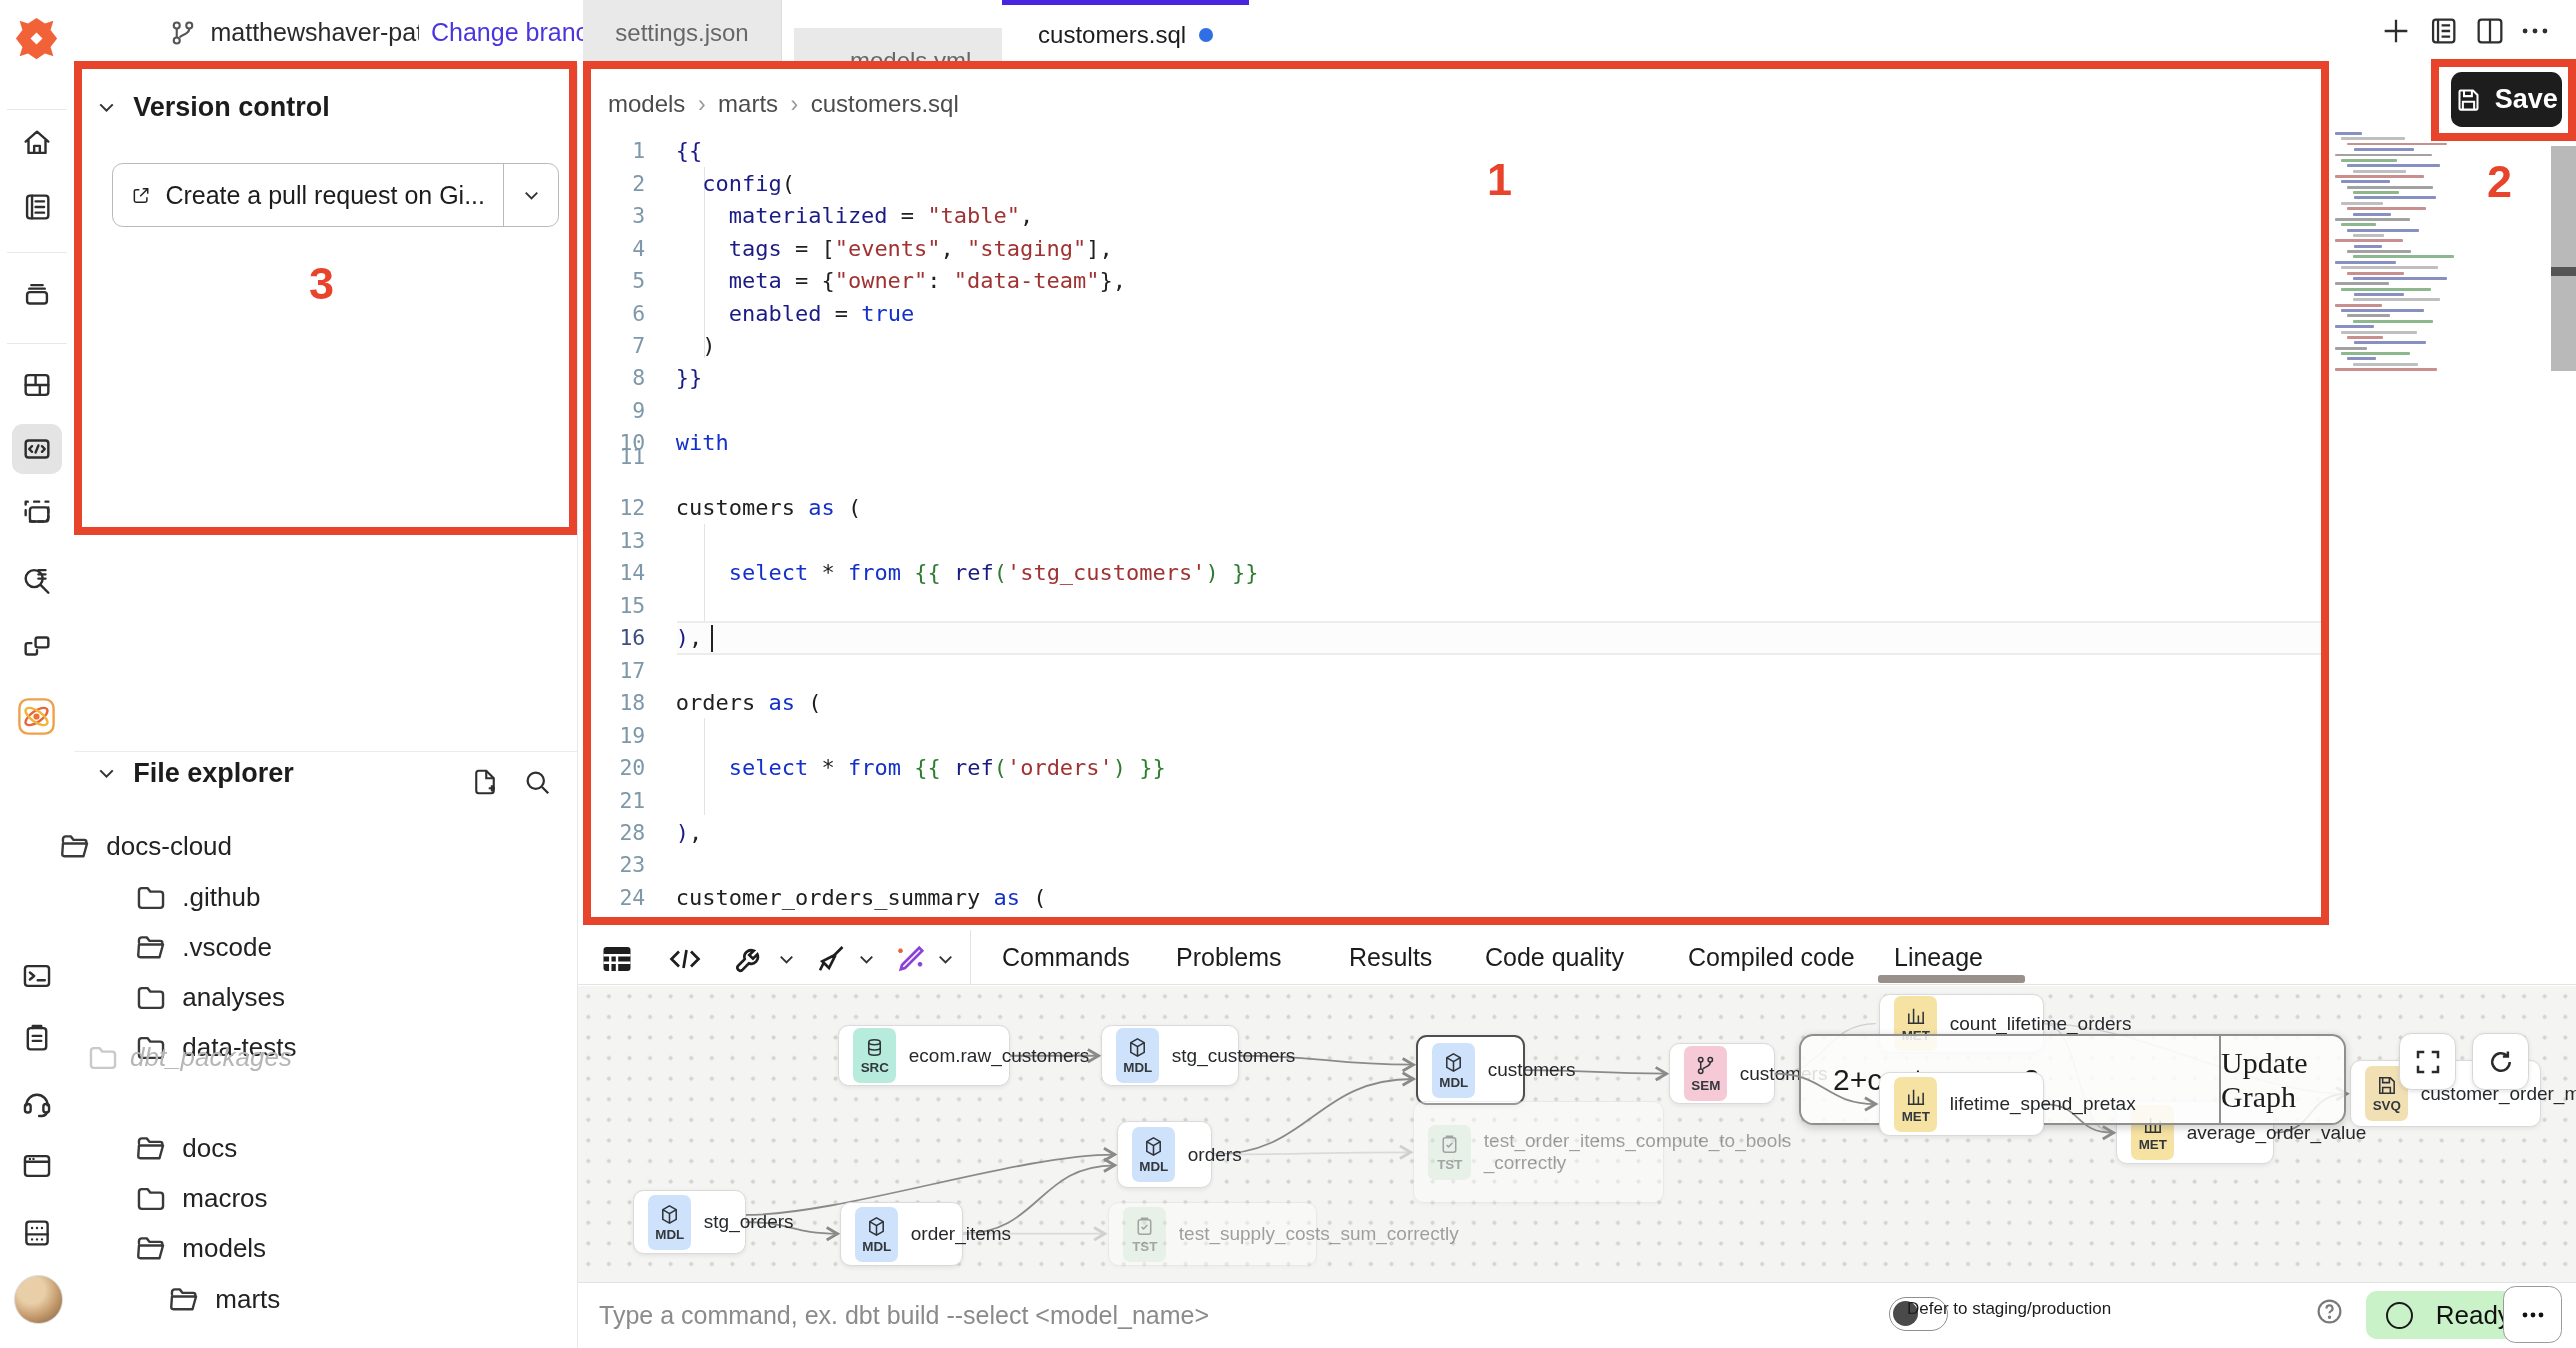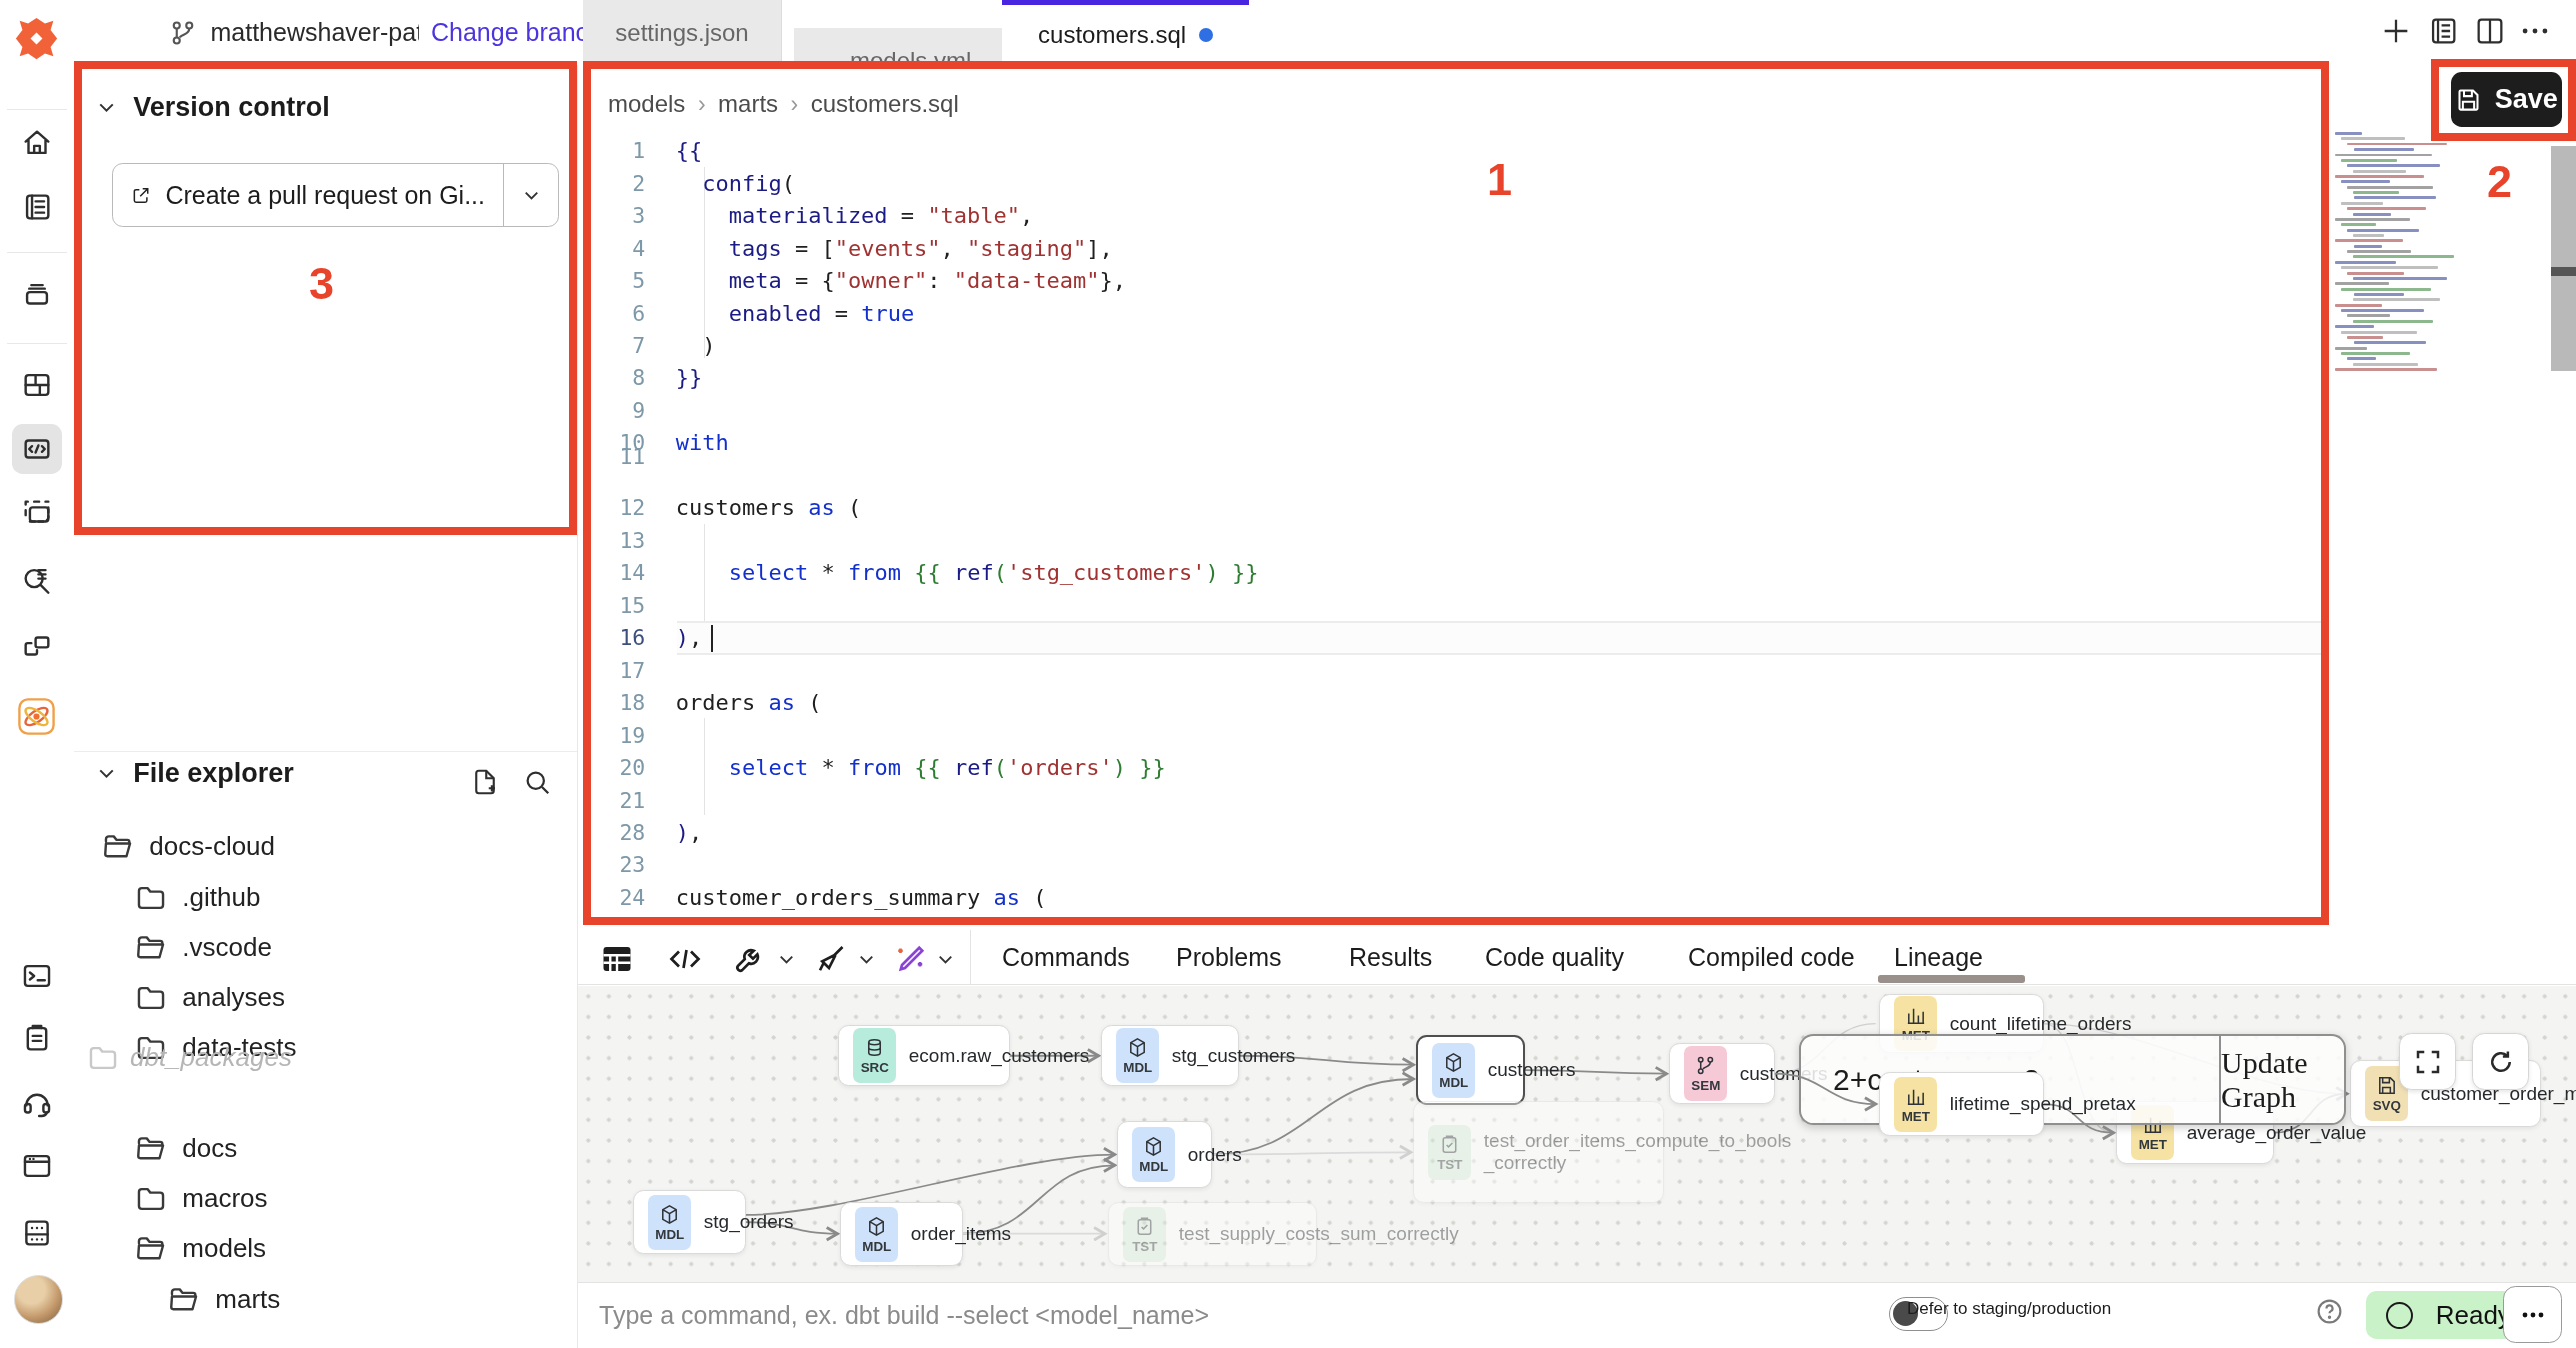--- a/index.html
+++ b/index.html
@@ -343,21 +343,21 @@
         <path d="M15 17 h5 M17.5 14.5 v5"></path>
     </svg>
   </div>
   <div class="fe-action" style="left:517px;">
     <svg viewBox="0 0 24 24" width="30" height="30" fill="none" stroke="#2e2e2e" stroke-width="1.8">
       <circle cx="11" cy="11" r="6.5"></circle>
         <path d="M16 16 l5 5"></path>
     </svg>
   </div>
   <div id="file-tree">
-      <div class="tree-row" style="top: 821px; padding-left: 101px;">
+      <div class="tree-row" style="top: 821px; padding-left: 58px;">
         <span style="color:#3a3a3a">
           <svg viewBox="0 0 24 24" width="34" height="34" fill="none" stroke="currentColor" stroke-width="1.7" stroke-linecap="round" stroke-linejoin="round">
             <path d="M3.5 8 V6.5 a2 2 0 0 1 2 -2 h3.5 l2 2.5 h7.5 a1.5 1.5 0 0 1 1.5 1.5 V10 M3.5 9.5 h14.5 l2.5 0 -2.5 9 h-13.5 a1.5 1.5 0 0 1 -1.5 -1.5 Z"></path>
           </svg>
         </span>
         <span>docs-cloud</span>
       </div>
       <div class="tree-row" style="top: 872px; padding-left: 134px;">
         <span style="color:#3a3a3a">
           <svg viewBox="0 0 24 24" width="34" height="34" fill="none" stroke="currentColor" stroke-width="1.7" stroke-linecap="round" stroke-linejoin="round">

